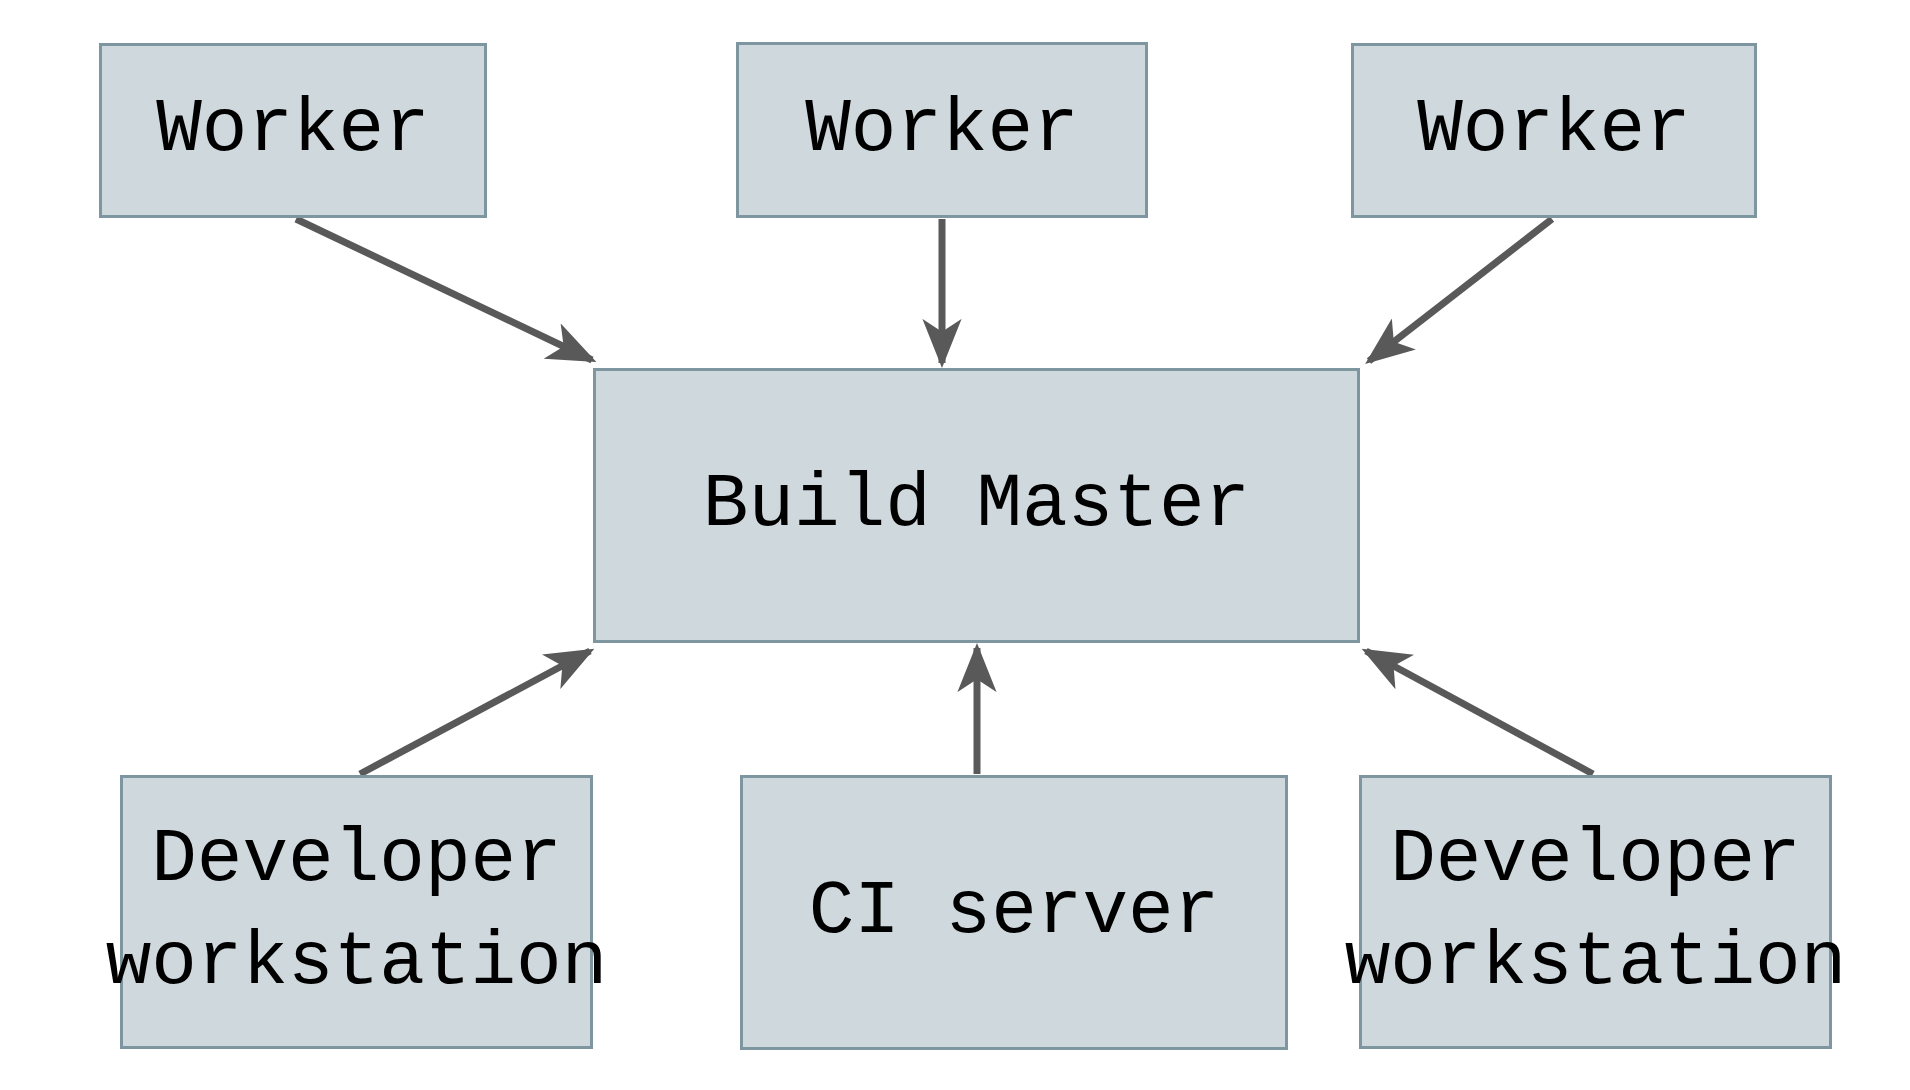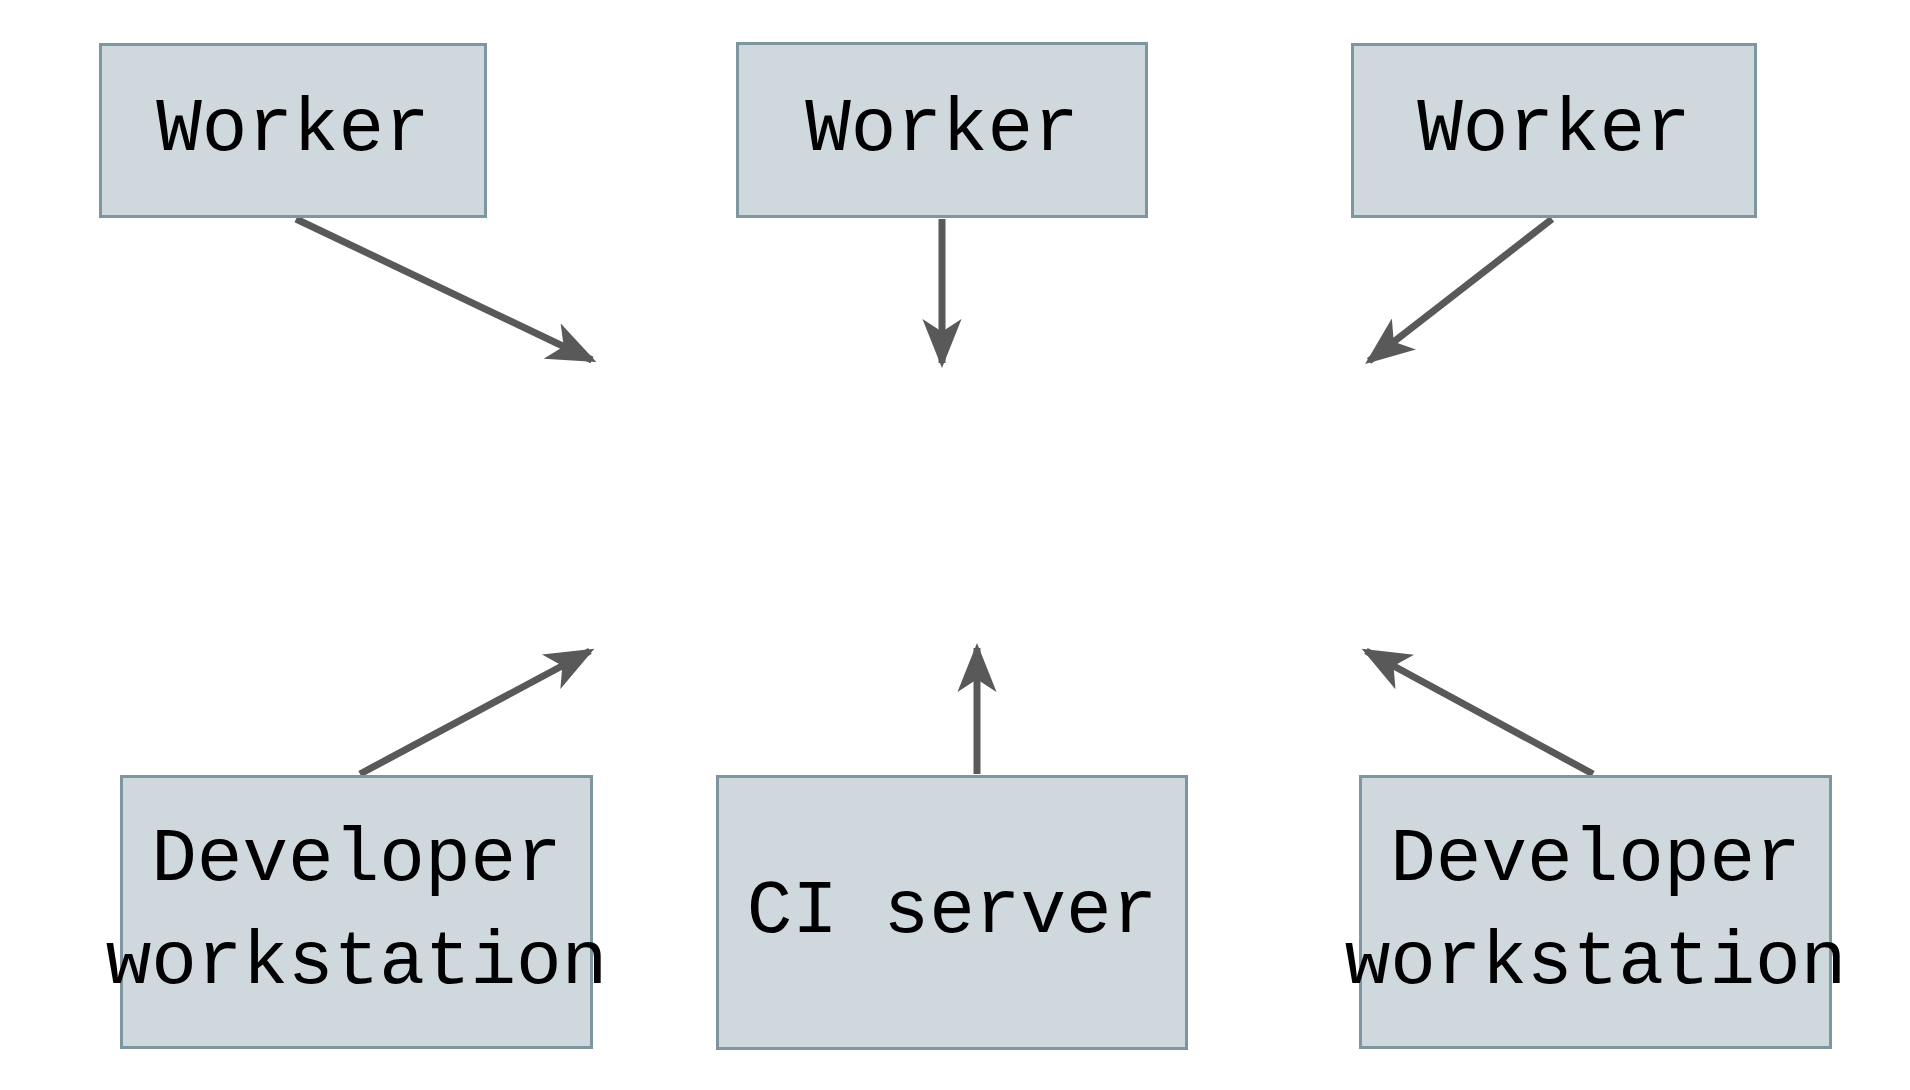--- a/index.html
+++ b/index.html
@@ -67,26 +67,29 @@
   </div>
 
   <div class="node" style="left:736px; top:42px;  width:412px; height:176px;">
     <span class="label">Worker</span>
   </div>
 
   <div class="node" style="left:1351px; top:43px; width:406px; height:175px;">
     <span class="label">Worker</span>
   </div>
 
+  <div class="node" style="left:593px; top:368px; width:767px; height:275px;">
+    <span class="label">Build Master</span>
+  </div>
 
   <div class="node" style="left:120px; top:775px; width:473px; height:274px;">
     <span class="label">Developer workstation</span>
   </div>
 
-  <div class="node" style="left:716px; top:775px; width:472px; height:275px;">
+  <div class="node" style="left:740px; top:775px; width:548px; height:275px;">
     <span class="label">CI server</span>
   </div>
 
   <div class="node" style="left:1359px; top:775px; width:473px; height:274px;">
     <span class="label">Developer workstation</span>
   </div>
 
 </div>
 
 </body></html>

